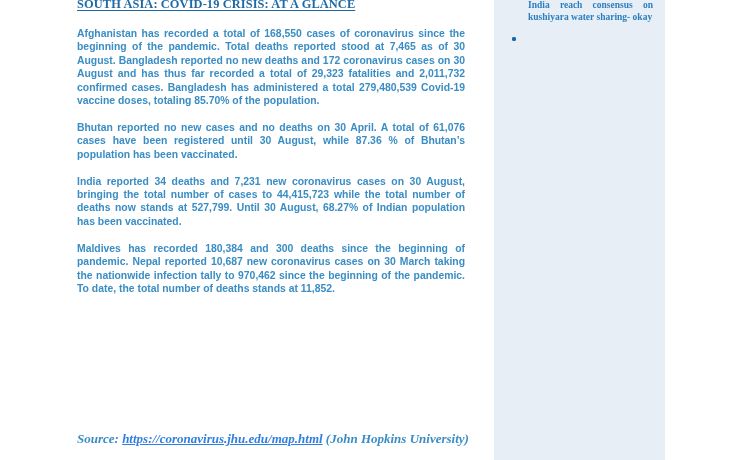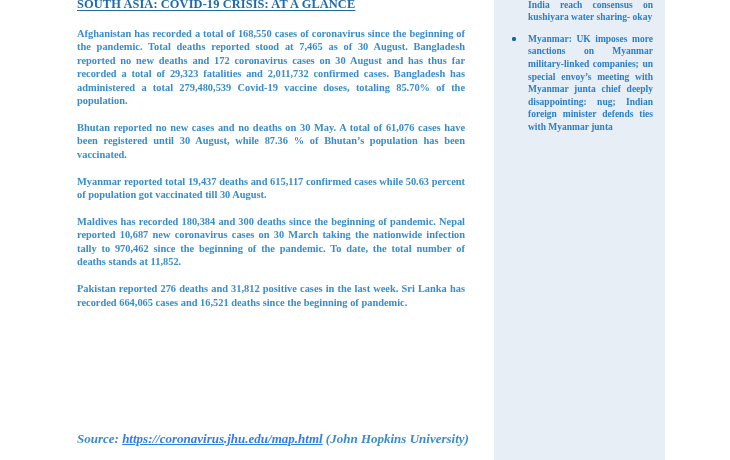--- a/index.html
+++ b/index.html
@@ -48,21 +48,21 @@
     width: 388px;
   }
 
   .para {
     color: #3a8dc4;
     font-size: 10.4px;
     line-height: 13.4px;
     text-align: justify;
     font-weight: bold;
     margin: 0 0 13.5px 0;
-    font-family: Liberation Serif, serif;
+    font-family: Liberation Sans, sans-serif;
   }
   .para:last-child { margin-bottom: 0; }
 
   
   #source-line {
     position: absolute;
     top: 431px;
     left: 77px;
     font-size: 13px;
     font-weight: bold;
@@ -126,24 +126,23 @@
 </style>
 </head>
 <body>
 
 <div id="main-column">
 
   <h1 id="page-title">SOUTH ASIA: COVID-19 CRISIS: AT A GLANCE</h1>
 
   <div id="body-paragraphs">
     <p class="para">Afghanistan has recorded a total of 168,550 cases of coronavirus since the beginning of the pandemic. Total deaths reported stood at 7,465 as of 30 August. Bangladesh reported no new deaths and 172 coronavirus cases on 30 August and has thus far recorded a total of 29,323 fatalities and 2,011,732 confirmed cases. Bangladesh has administered a total 279,480,539 Covid-19 vaccine doses, totaling 85.70% of the population.</p>
-    <p class="para">Bhutan reported no new cases and no deaths on 30 May. A total of 61,076 cases have been registered until 30 August, while 87.36 % of Bhutan’s population has been vaccinated.</p>
-    <p class="para">Myanmar reported total 19,437 deaths and 615,117 confirmed cases while 50.63 percent of population got vaccinated till 30 August.</p>
+    <p class="para">Bhutan reported no new cases and no deaths on 30 April. A total of 61,076 cases have been registered until 30 August, while 87.36 % of Bhutan’s population has been vaccinated.</p>
+    <p class="para">India reported 34 deaths and 7,231 new coronavirus cases on 30 August, bringing the total number of cases to 44,415,723 while the total number of deaths now stands at 527,799. Until 30 August, 68.27% of Indian population has been vaccinated.</p>
     <p class="para">Maldives has recorded 180,384 and 300 deaths since the beginning of pandemic. Nepal reported 10,687 new coronavirus cases on 30 March taking the nationwide infection tally to 970,462 since the beginning of the pandemic. To date, the total number of deaths stands at 11,852.</p>
-    <p class="para">Pakistan reported 276 deaths and 31,812 positive cases in the last week. Sri Lanka has recorded 664,065 cases and 16,521 deaths since the beginning of pandemic.</p>
   </div>
 
 </div>
 
 <div id="source-line">
   <span class="src-label">Source:</span>
   <a class="src-url" href="#">https://coronavirus.jhu.edu/map.html</a>
   <span class="src-org">(John Hopkins University)</span>
 </div>
 
@@ -151,16 +150,15 @@
   <ul id="sidebar-list">
     <li class="sb-item">
 
       <span class="sb-text">JRC meeting: Bangladesh, India reach consensus on kushiyara water sharing- okay</span>
     </li>
     <li class="sb-item">
       <span class="sb-bullet"></span>
     </li>
     <li class="sb-item">
       <span class="sb-bullet"></span>
-      <span class="sb-text">Myanmar: UK imposes more sanctions on Myanmar military-linked companies; un special envoy’s meeting with Myanmar junta chief deeply disappointing: nug; Indian foreign minister defends ties with Myanmar junta</span>
     </li>
   </ul>
 </aside>
 
 </body></html>

